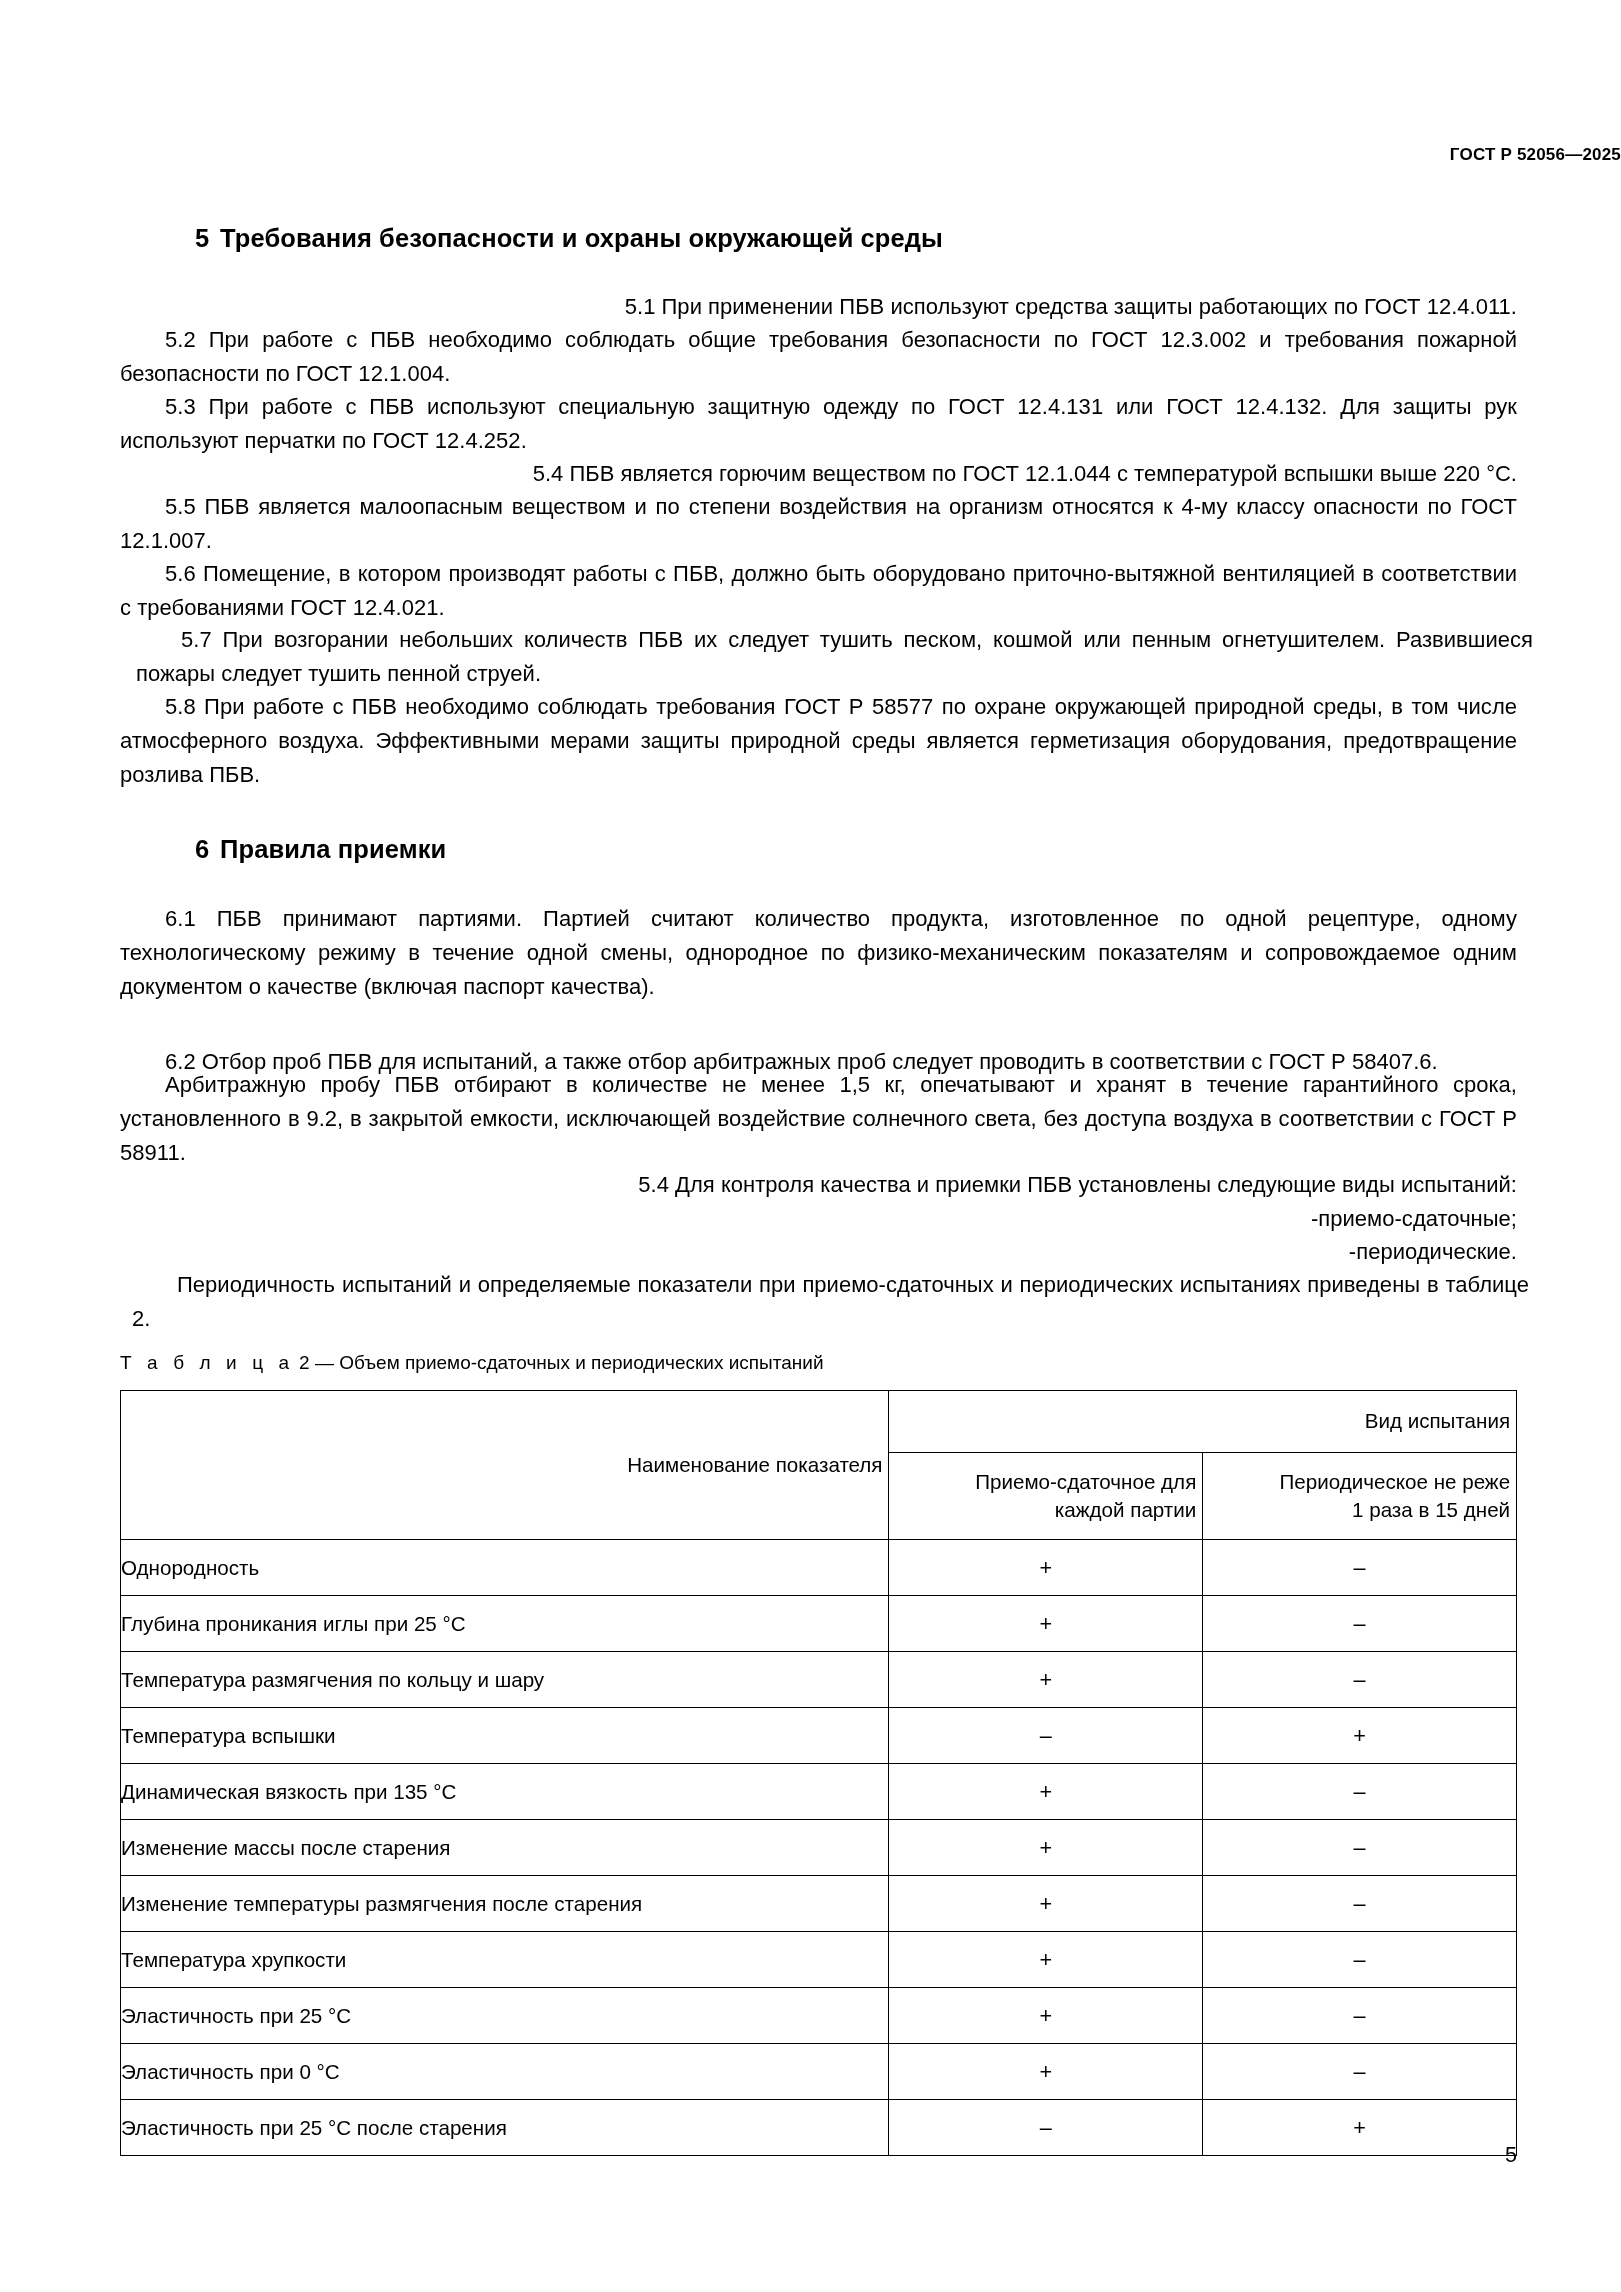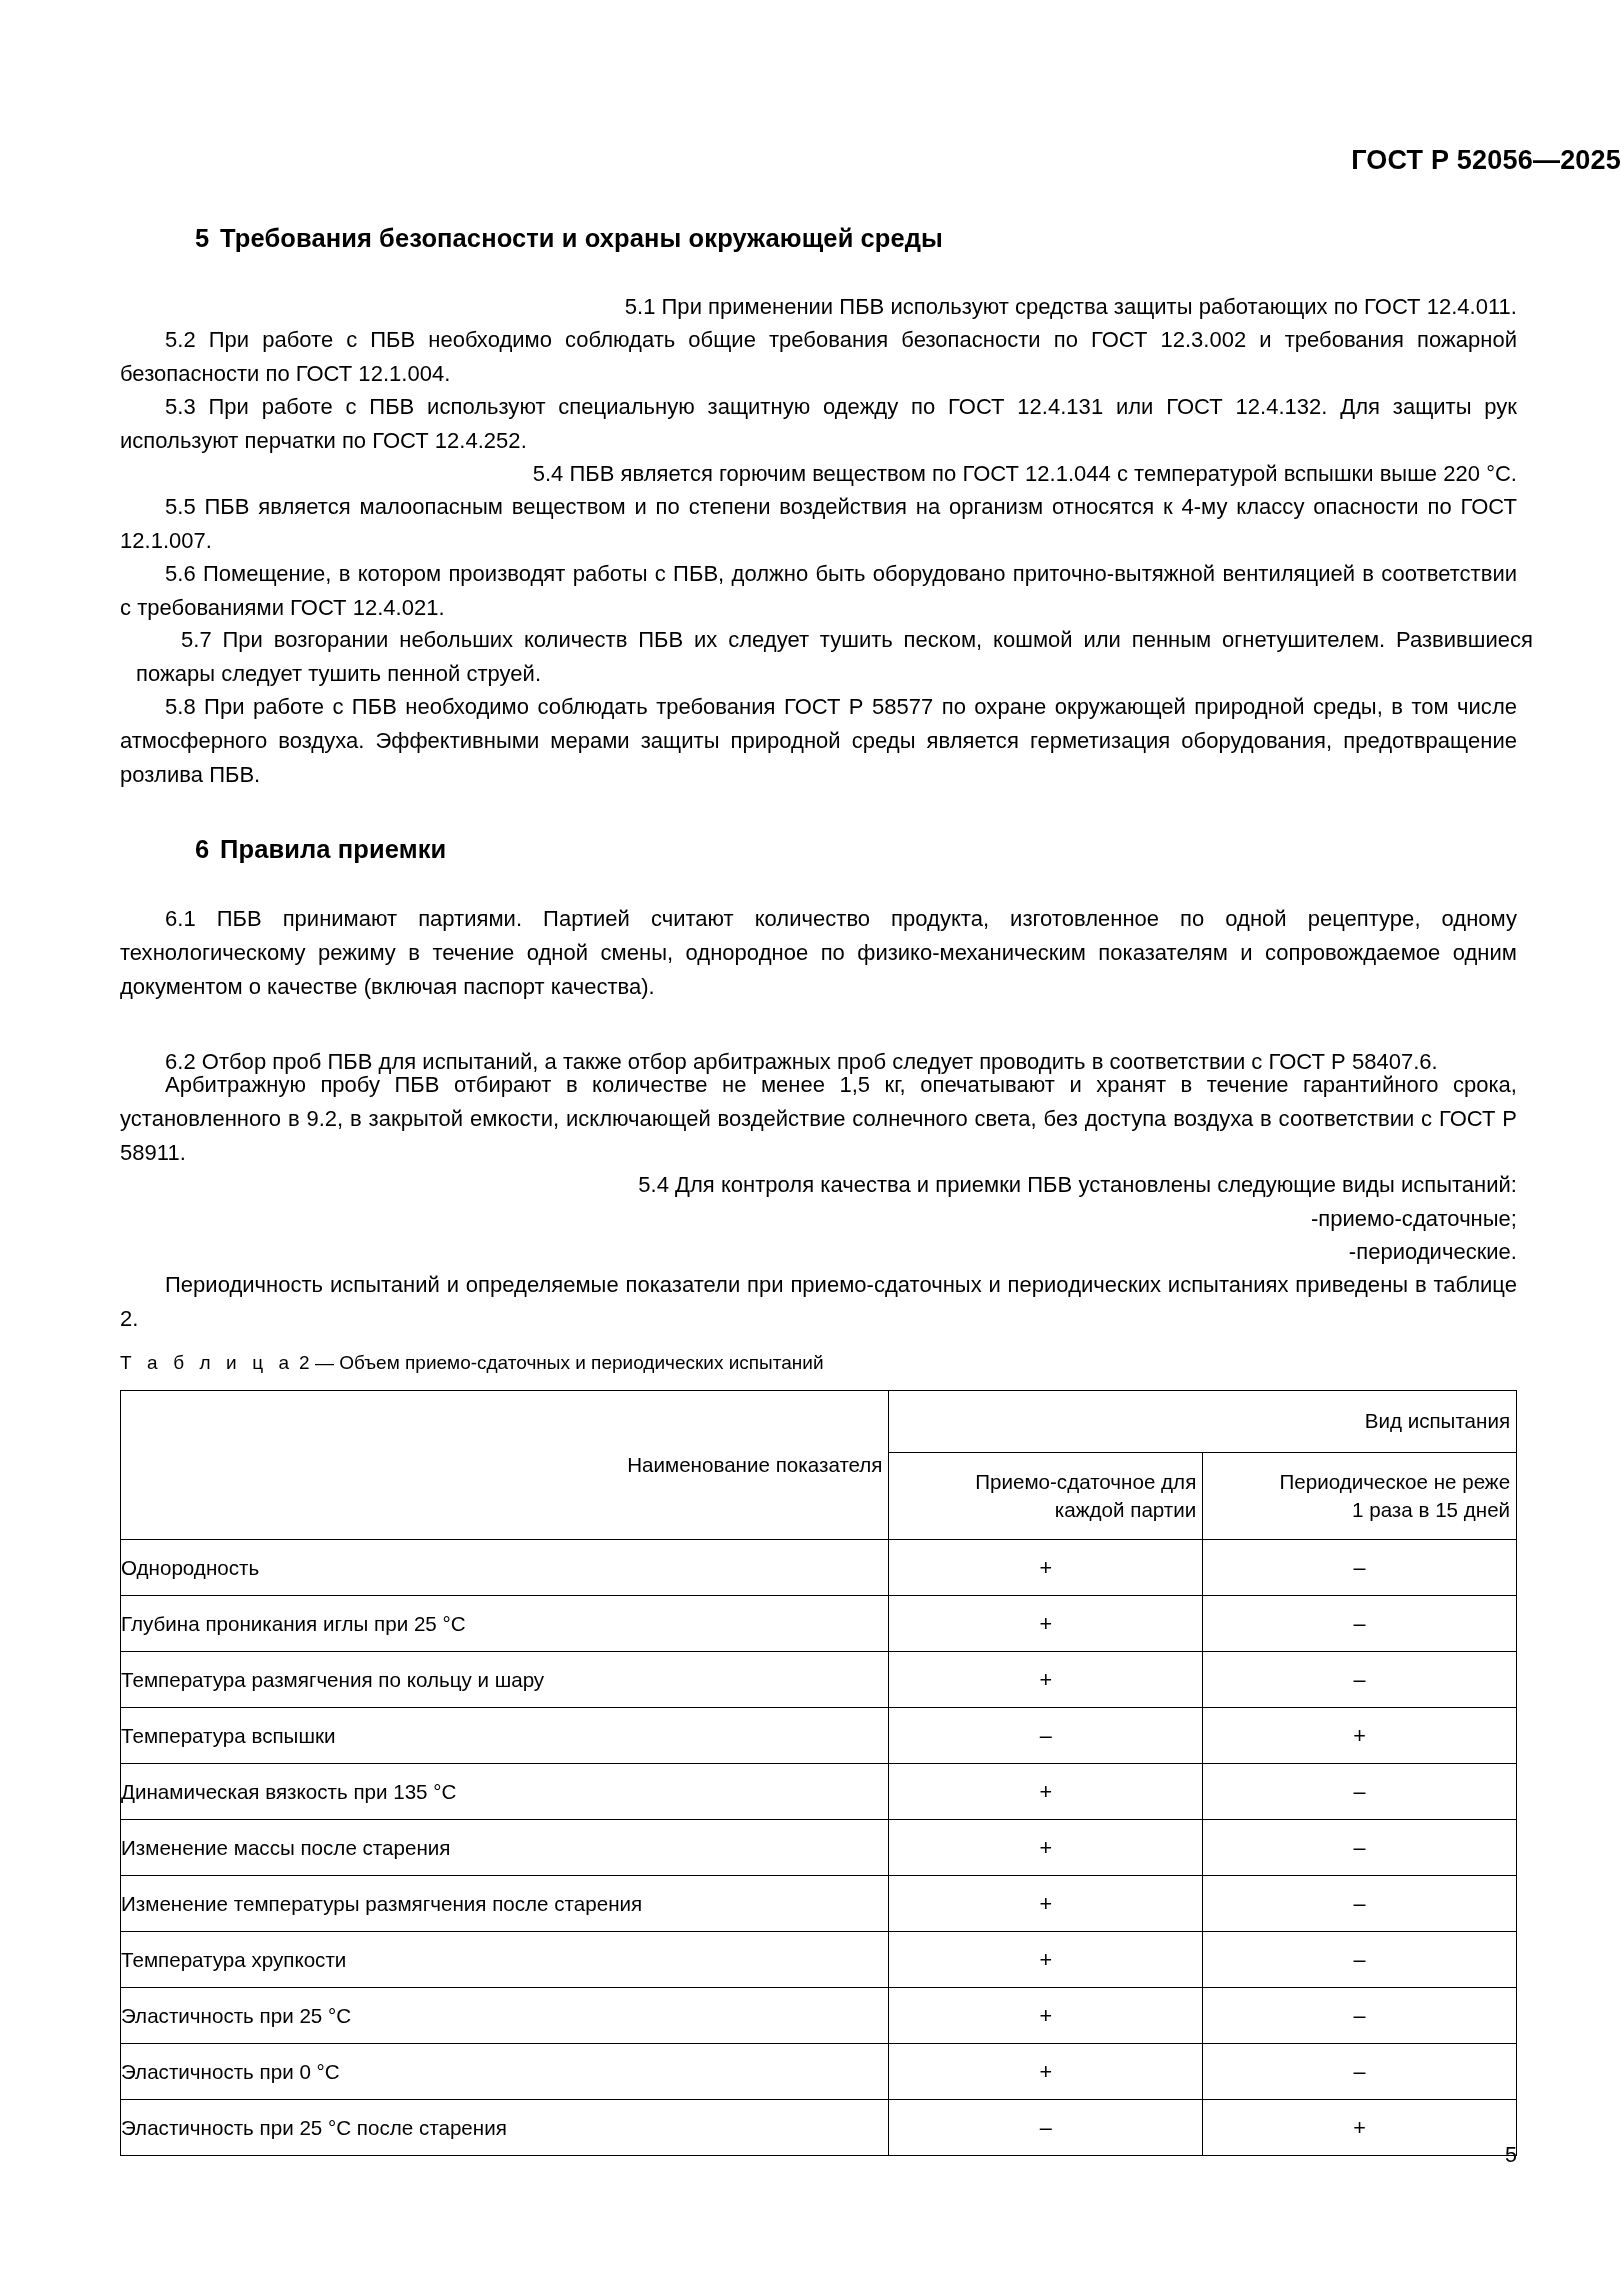--- a/index.html
+++ b/index.html
@@ -27,21 +27,21 @@
     top: 0;
     width: 1397px;
   }
   
   .doc-header {
     position: absolute;
     top: 145px;
     right: 0;
     left: 0;
     text-align: right;
-    font-size: 27px;
+    font-size: 17px;
     font-weight: bold;
     letter-spacing: 0.2px;
     white-space: nowrap;
   }
   
   h2.section-heading {
     font-size: 25.5px;
     font-weight: bold;
     margin: 16px;
     padding: 0;
@@ -72,21 +72,21 @@
   .block-56 { position: absolute; top: 557px;  left: 0; width: 1397px; }
   .block-57 { position: absolute; top: 623px;  left: 16px; width: 1397px; }
   .block-58 { position: absolute; top: 690px;  left: 0; width: 1397px; }
 
   .block-61 { position: absolute; top: 902px;  left: 0; width: 1397px; }
   .block-62 { position: absolute; top: 1002px; left: 0; width: 1397px; margin-top: 43px; }
   .block-arb{ position: absolute; top: 1068px; left: 0; width: 1397px; }
   .block-63 { position: absolute; top: 1168px; left: 0; width: 1397px; }
   .block-li1{ position: absolute; top: 1202px; left: 0; width: 1397px; }
   .block-li2{ position: absolute; top: 1235px; left: 0; width: 1397px; }
-  .block-per{ position: absolute; top: 1268px; left: 0; width: 1397px; }
+  .block-per{ position: absolute; top: 1268px; left: 12px; width: 1397px; }
 
   .dash-item { display: inline-block; width: 45px; }
 
   
   .table-caption {
     position: absolute;
     top: 1352px;
     left: 0;
     font-size: 19px;
     white-space: nowrap;

